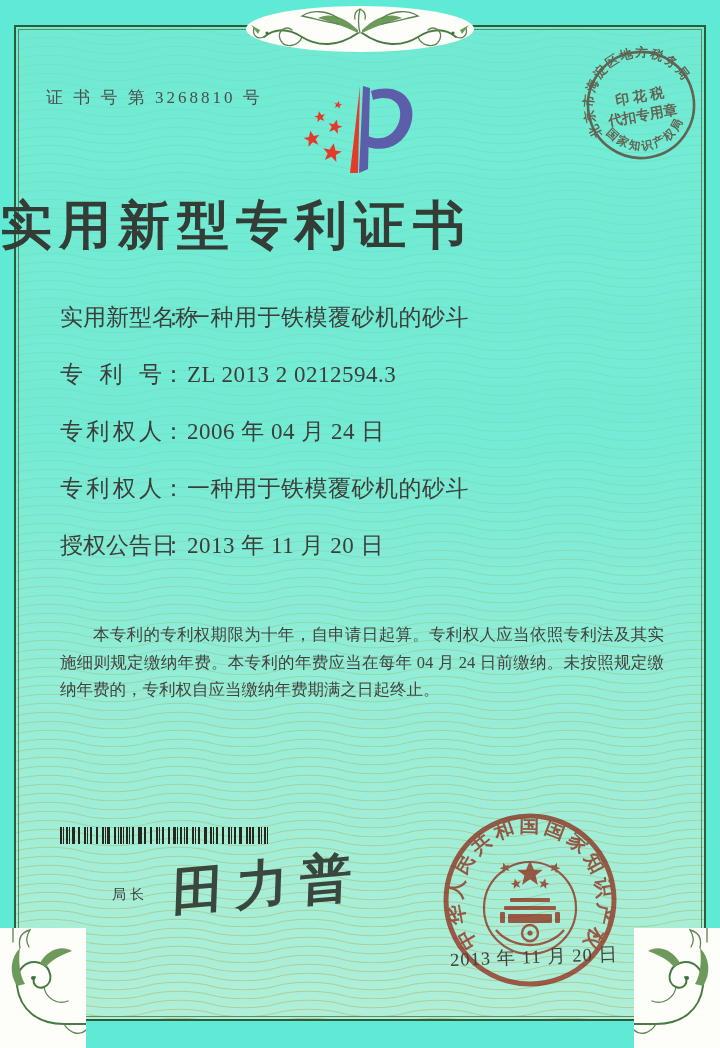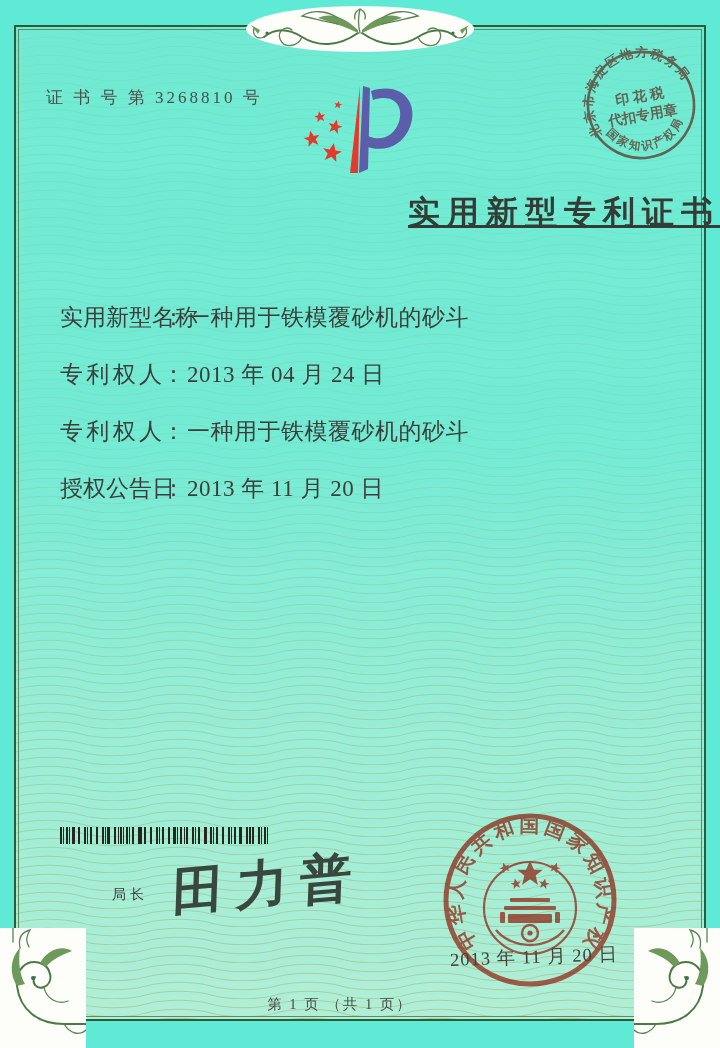--- a/index.html
+++ b/index.html
@@ -29,22 +29,22 @@
   .corner-ornament.left{left:0;}
   .corner-ornament.right{right:0; transform:scaleX(-1);}
   .cert-number{
     position:absolute; left:46px; top:86px; z-index:3;
     font-size:17px; letter-spacing:3px; color:#4c4e4a;
   }
   .logo{position:absolute; left:293px; top:78px; z-index:3;}
   .tax-stamp{position:absolute; left:582px; top:46px; z-index:4; mix-blend-mode:multiply; opacity:.92;}
   .cert-title{
     position:absolute; left:0; right:0; top:191px; z-index:3;
-    text-align:right; font-size:32px; font-weight:600;
-    letter-spacing:7px; color:#333d36;text-decoration:underline;
+    text-align:left; font-size:52px; font-weight:600;
+    letter-spacing:7px; color:#333d36;
   }
   .fields{position:absolute; left:60px; top:302px; right:54px; z-index:3;}
   .field-row{height:26px; margin-bottom:31px; font-size:23px; color:#3c3e3a; white-space:nowrap;}
   .field-label{
     display:inline-block; width:102px; vertical-align:top;
     text-align:justify; text-align-last:justify;
   }
   .field-colon{display:inline-block; margin:0 2px 0 0;}
   .field-value{letter-spacing:.5px;}
   .body-paragraphs{
@@ -182,31 +182,35 @@
     </g>
   </svg>
 
   <div class="cert-title">实用新型专利证书</div>
 
   <div class="fields">
     <div class="field-row">
       <span class="field-label">实用新型名称</span><span class="field-colon">：</span><span class="field-value">一种用于铁模覆砂机的砂斗</span>
     </div>
     <div class="field-row">
-      <span class="field-label">专利权人</span><span class="field-colon">：</span><span class="field-value">2013 年 04 月 24 日</span>
+      <span class="field-label">专利号</span><span class="field-colon">：</span><span class="field-value">ZL 2013 2 0212594.3</span>
+    </div>
+    <div class="field-row">
+      <span class="field-label">专利权人</span><span class="field-colon">：</span><span class="field-value">2006 年 04 月 24 日</span>
     </div>
     <div class="field-row">
       <span class="field-label">专利权人</span><span class="field-colon">：</span><span class="field-value">一种用于铁模覆砂机的砂斗</span>
     </div>
     <div class="field-row">
       <span class="field-label">授权公告日</span><span class="field-colon">：</span><span class="field-value">2013 年 11 月 20 日</span>
     </div>
   </div>
 
   <div class="body-paragraphs">
+    <p>本专利的专利权期限为十年，自申请日起算。专利权人应当依照专利法及其实施细则规定缴纳年费。本专利的年费应当在每年 04 月 24 日前缴纳。未按照规定缴纳年费的，专利权自应当缴纳年费期满之日起终止。</p>
   </div>
 
   <div class="barcode"></div>
 
   <div class="signer-title">局长</div>
   <div class="signature">田力普</div>
 
   <svg class="seal" width="180" height="180" viewBox="-90 -90 180 180">
     <g fill="#e03c2c" opacity="0.88">
       <circle cx="0" cy="0" r="84" fill="none" stroke="#e03c2c" stroke-width="5"></circle>
@@ -230,15 +234,14 @@
         <rect x="25" y="12" width="5" height="11" rx="1"></rect>
         <circle cx="0" cy="33" r="8" fill="none" stroke="#e03c2c" stroke-width="2.4"></circle>
         <circle cx="0" cy="33" r="2.6"></circle>
         <path d="M-34,30 C-26,40 -12,45 0,45 C12,45 26,40 34,30" fill="none" stroke="#e03c2c" stroke-width="2.4"></path>
       </g>
     </g>
   </svg>
 
   <div class="issue-date">2013 年 11 月 20 日</div>
 
-  <div class="page-footer">第 1 页 （共 1 页）</div>
 
 </div>
 
 </body></html>

